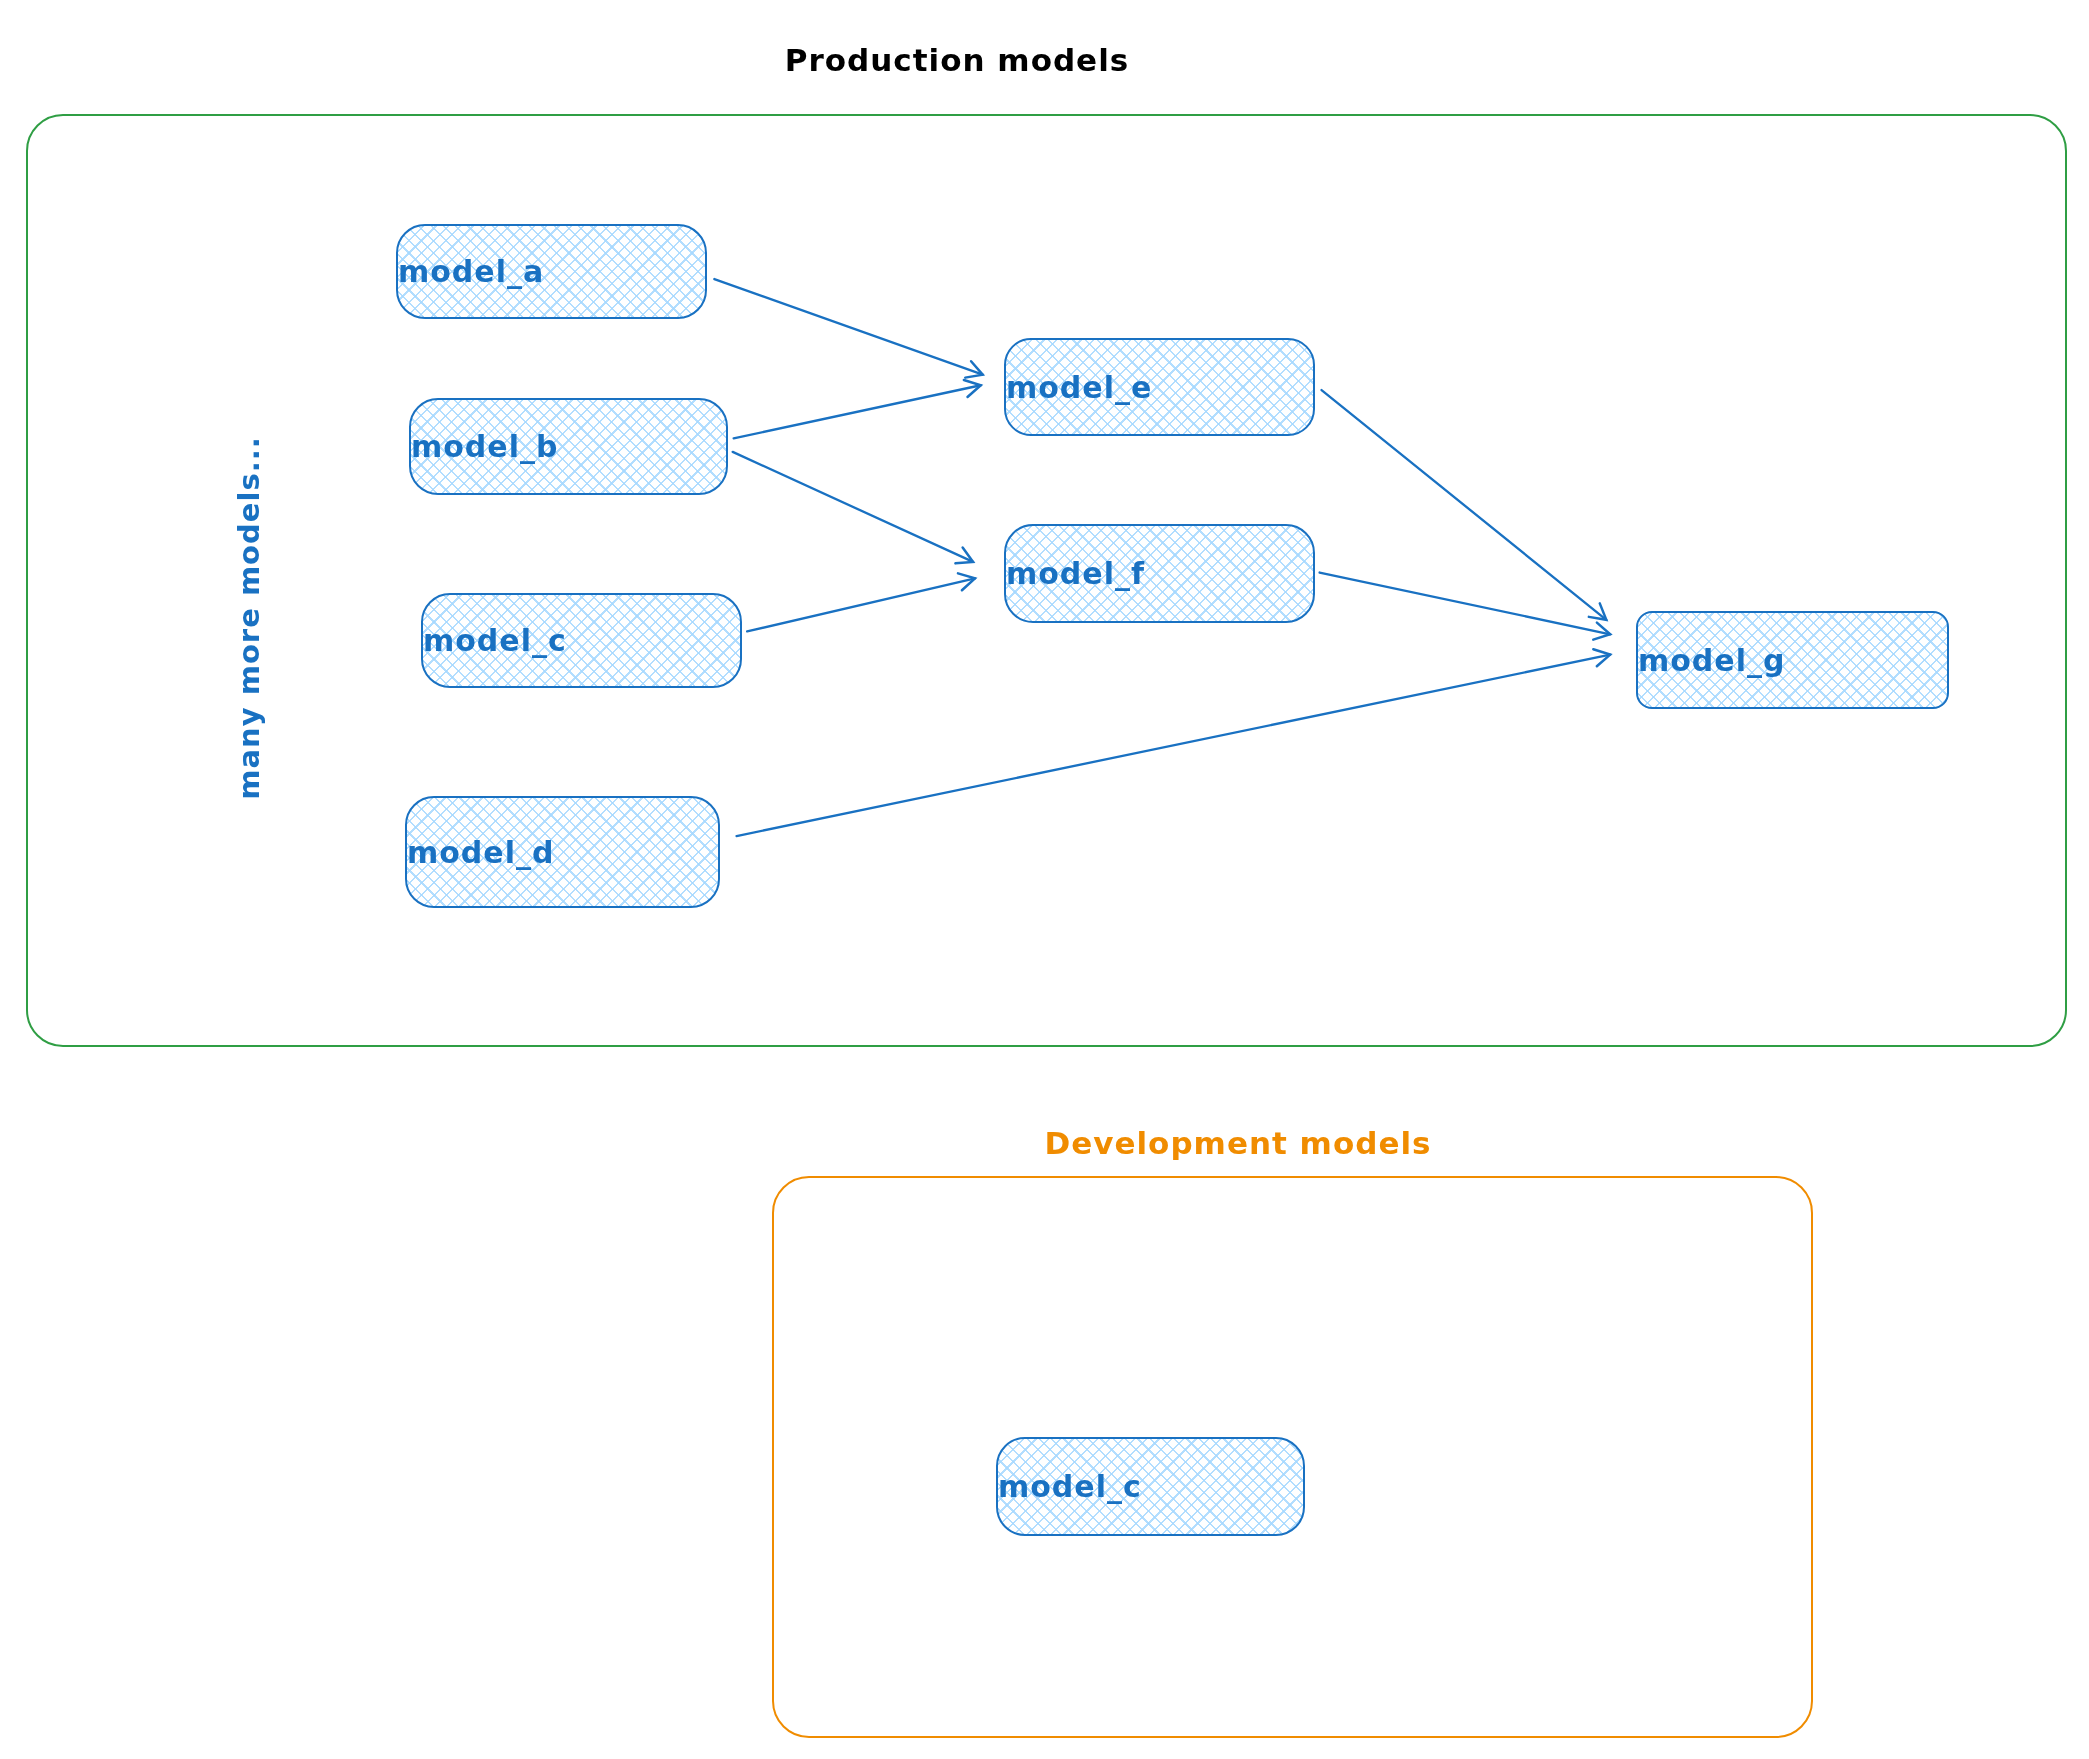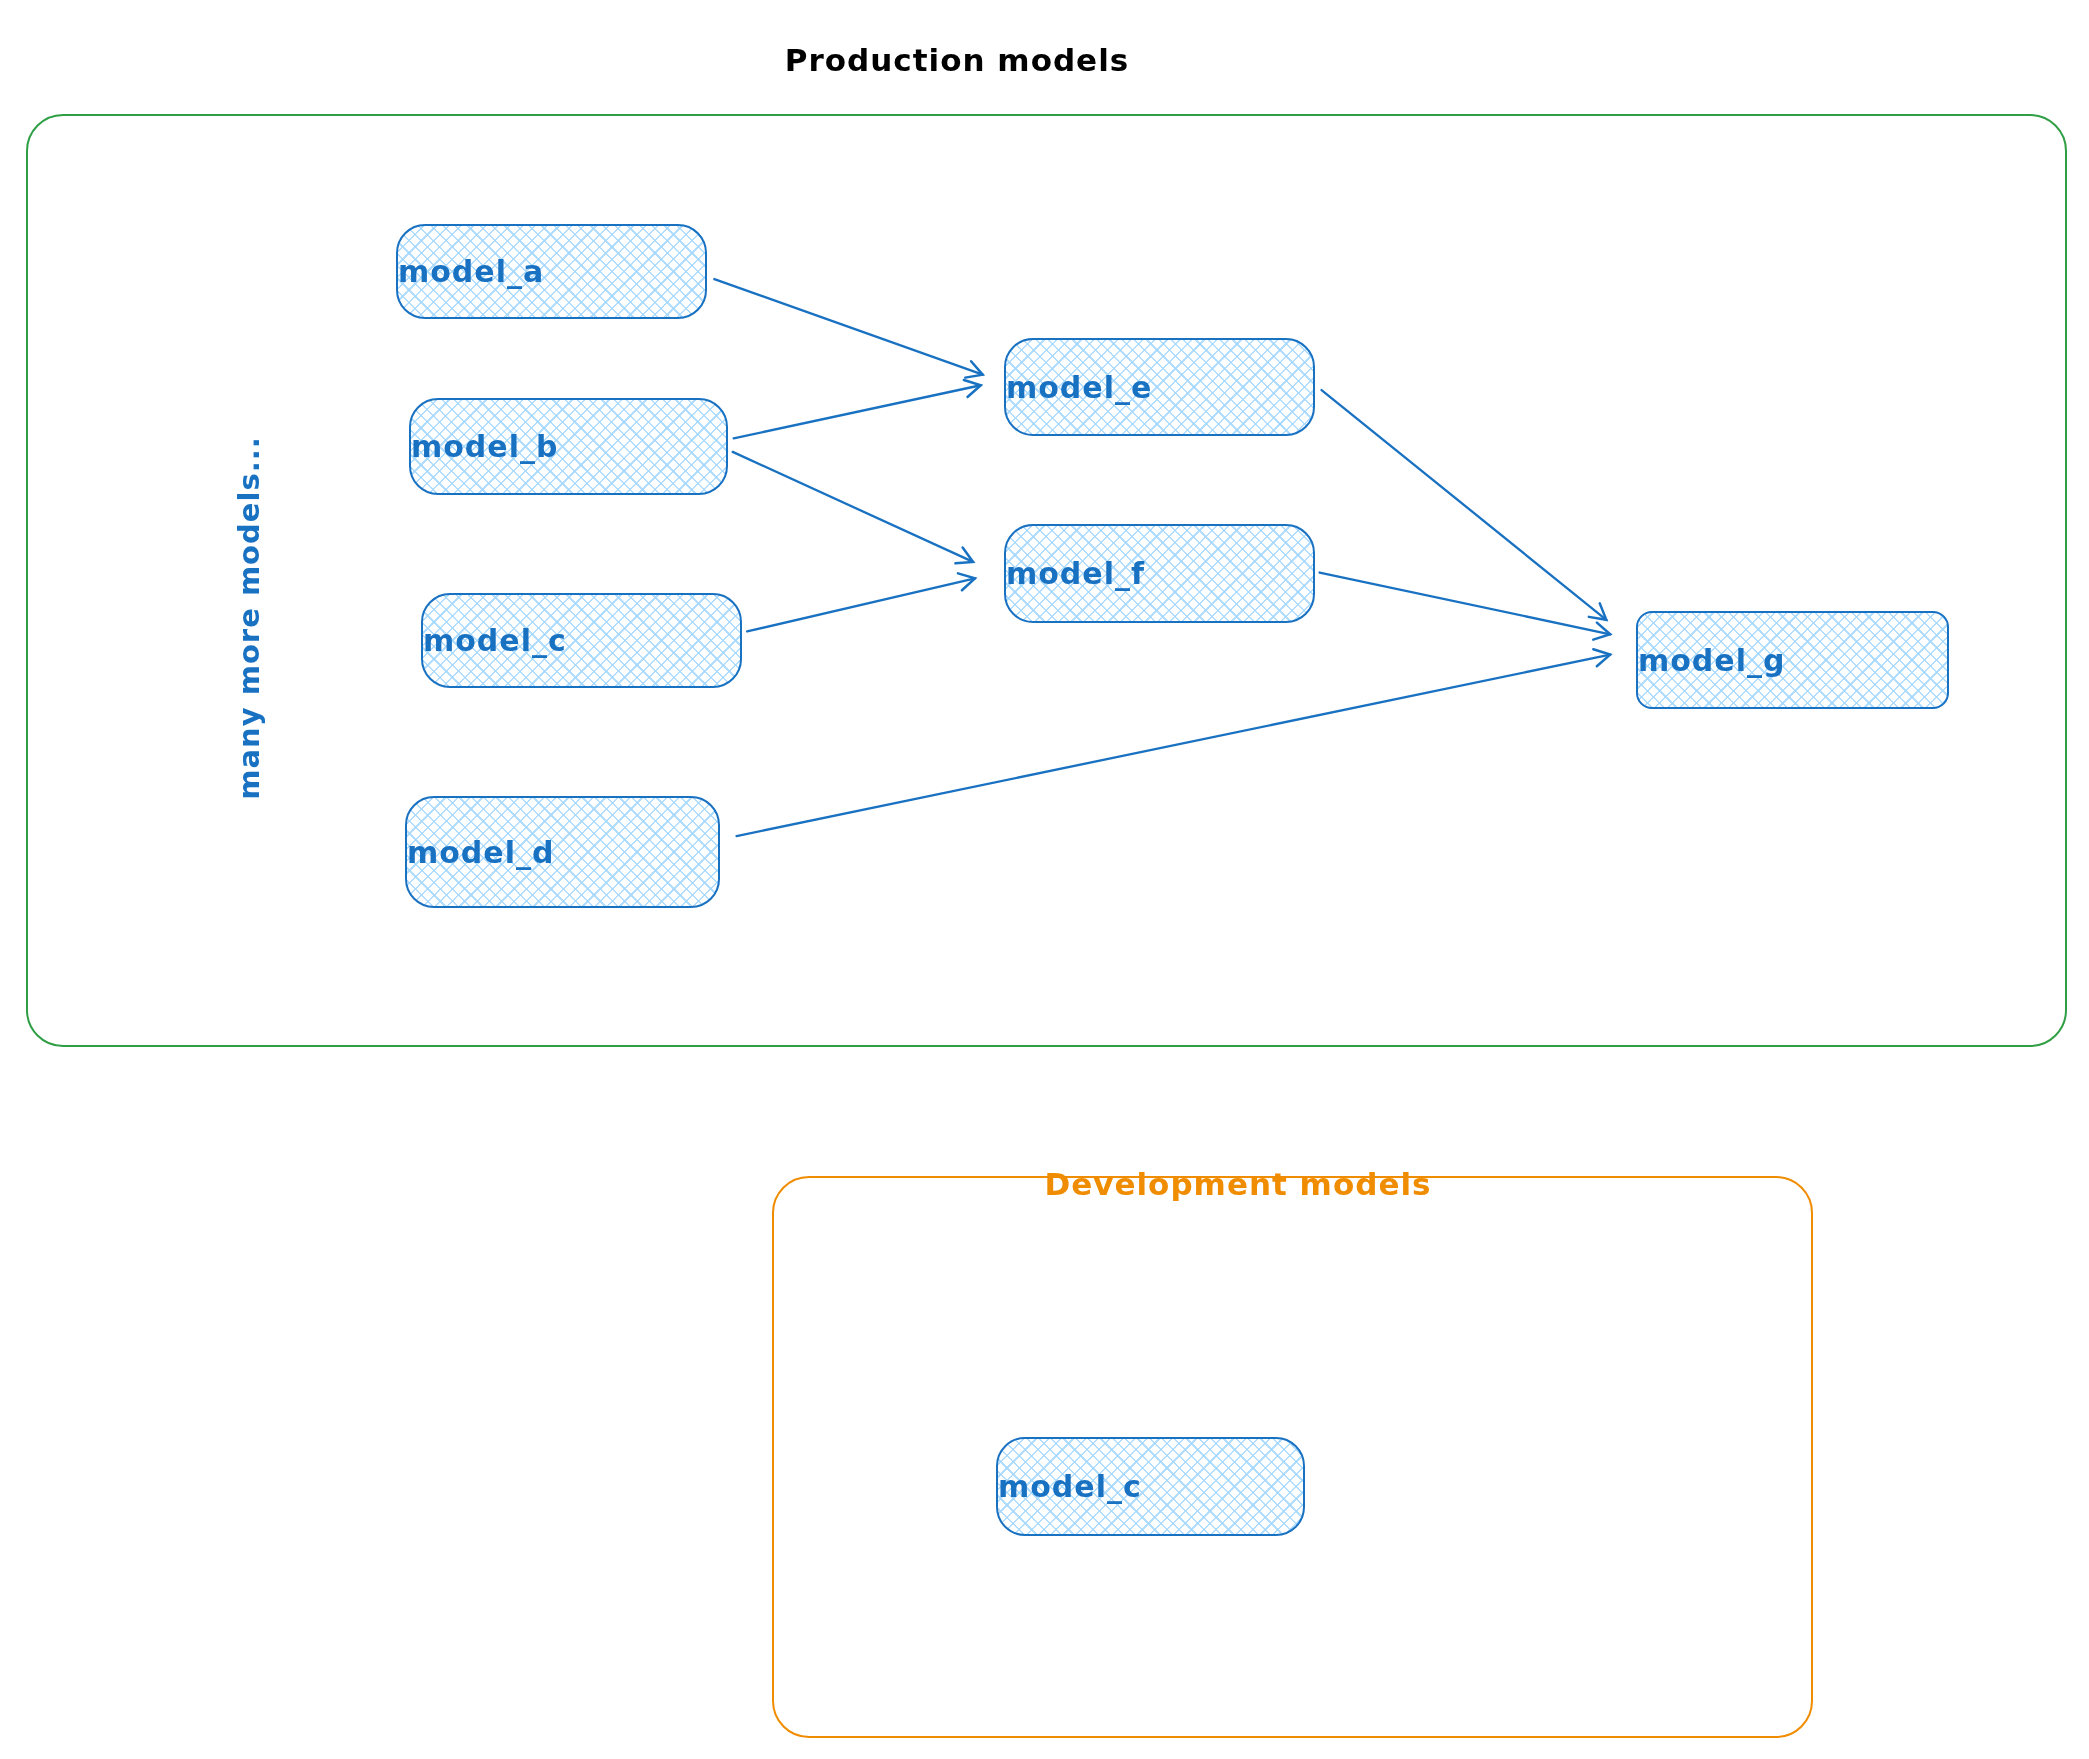--- a/index.html
+++ b/index.html
@@ -32,21 +32,21 @@
   }
   .group-title {
     position: absolute;
     transform: translate(-50%, -50%);
     font-size: 31px;
     font-weight: 600;
     letter-spacing: 1px;
     white-space: nowrap;
   }
   .group-title.production { left: 957px; top: 60px; color: #000000; text-align: right; }
-  .group-title.development { left: 1238px; top: 1143px; color: #f08c00; margin-top: 41px; }
+  .group-title.development { left: 1238px; top: 1143px; color: #f08c00; }
 
   .node {
     position: absolute;
     box-sizing: border-box;
     border: 2.4px solid #1971c2;
     border-radius: 29px;
     display: flex;
     align-items: center;
     color: #1971c2;
     font-size: 30px;
@@ -54,21 +54,21 @@
     letter-spacing: 1px;
     background-color: #ffffff;
     background-image:
       repeating-linear-gradient(45deg,  rgba(165,216,255,0.85) 0px, rgba(165,216,255,0.85) 1.6px, transparent 1.6px, transparent 8.7px),
       repeating-linear-gradient(135deg, rgba(165,216,255,0.85) 0px, rgba(165,216,255,0.85) 1.6px, transparent 1.6px, transparent 8.7px);
   }
   .node-a { left: 396px;  top: 224px;  width: 311px; height: 95px;  }
   .node-b { left: 409px;  top: 398px;  width: 319px; height: 97px; }
   .node-c { left: 421px;  top: 593px;  width: 321px; height: 95px;  }
   .node-d { left: 405px;  top: 796px;  width: 315px; height: 112px;  }
-  .node-e { left: 1004px; top: 338px;  width: 311px; height: 98px; }
+  .node-e { left: 1004px; top: 338px;  width: 311px; height: 98px; border-radius: 27px; }
   .node-f { left: 1004px; top: 524px;  width: 311px; height: 99px; }
   .node-g { left: 1636px; top: 611px;  width: 313px; height: 98px; border-radius: 16px; }
   .node-dev-c { left: 996px; top: 1437px; width: 309px; height: 99px; }
 
   .side-note {
     position: absolute;
     left: 249px; top: 618px;
     transform: translate(-50%, -50%) rotate(-90deg);
     transform-origin: center center;
     color: #1971c2;

